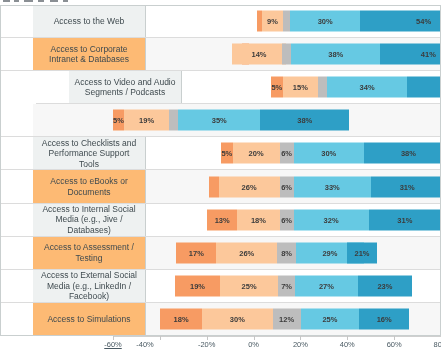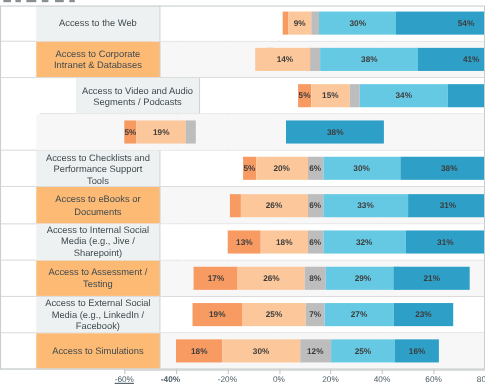--- a/index.html
+++ b/index.html
@@ -206,20 +206,23 @@
           <div class="bar-track">
             <div class="seg s0" style="left: 79.6571px; width: 11.7143px;">
               <span>5%</span>
             </div>
             <div class="seg s1" style="left: 91.3714px; width: 44.5143px;">
               <span>19%</span>
             </div>
             <div class="seg s2" style="left: 135.886px; width: 9.37143px;">
               <span></span>
             </div>
+            <div class="seg s3" style="left: 145.257px; width: 82px;">
+              <span>35%</span>
+            </div>
             <div class="seg s4" style="left: 227.257px; width: 89.0286px;">
               <span>38%</span>
             </div>
           </div>
         </div>
       </div>
       <div class="row" style="height: 33.1px;">
         <div class="label-cell">
           <div class="label-text">Access to Checklists and Performance Support Tools</div>
         </div>
@@ -262,21 +265,21 @@
               <span>33%</span>
             </div>
             <div class="seg s4" style="left: 224.914px; width: 72.6286px;">
               <span>31%</span>
             </div>
           </div>
         </div>
       </div>
       <div class="row" style="height: 33.1px;">
         <div class="label-cell">
-          <div class="label-text">Access to Internal Social Media (e.g., Jive / Sharepoint)</div>
+          <div class="label-text">Access to Internal Social Media (e.g., Jive / Databases)</div>
         </div>
         <div class="bar-cell">
           <div class="bar-track">
             <div class="seg s0" style="left: 60.9143px; width: 30.4571px;">
               <span>13%</span>
             </div>
             <div class="seg s1" style="left: 91.3714px; width: 42.1714px;">
               <span>18%</span>
             </div>
             <div class="seg s2" style="left: 133.543px; width: 14.0571px;">
@@ -302,21 +305,21 @@
             </div>
             <div class="seg s1" style="left: 70.2857px; width: 60.9143px;">
               <span>26%</span>
             </div>
             <div class="seg s2" style="left: 131.2px; width: 18.7429px;">
               <span>8%</span>
             </div>
             <div class="seg s3" style="left: 149.943px; width: 67.9429px;">
               <span>29%</span>
             </div>
-            <div class="seg s4" style="left: 212px; width: 69px;">
+            <div class="seg s4" style="left: 201px; width: 30px;">
               <span>21%</span>
             </div>
           </div>
         </div>
       </div>
       <div class="row" style="height: 33.1px;">
         <div class="label-cell">
           <div class="label-text">Access to External Social Media (e.g., LinkedIn / Facebook)</div>
         </div>
         <div class="bar-cell">
@@ -350,36 +353,36 @@
             </div>
             <div class="seg s1" style="left: 56.2286px; width: 70.2857px;">
               <span>30%</span>
             </div>
             <div class="seg s2" style="left: 126.514px; width: 28.1143px;">
               <span>12%</span>
             </div>
             <div class="seg s3" style="left: 154.629px; width: 58.5714px;">
               <span>25%</span>
             </div>
-            <div class="seg s4" style="left: 213.2px; width: 40px;">
+            <div class="seg s4" style="left: 213.2px; width: 50px;">
               <span>16%</span>
             </div>
           </div>
         </div>
       </div>
     </div>
 
   <div class="outer-border"></div>
 
   <div class="axis" id="axis">
     <div class="axis-baseline"></div>
   <div class="tick-mark" style="left: 0px;"></div>
       <div class="tick-label" style="left: 0px; text-decoration: underline;">-60%</div>
       <div class="tick-mark" style="left: 46.8571px;"></div>
-      <div class="tick-label" style="left: 42px; font-weight: bold;">-40%</div>
+      <div class="tick-label" style="left: 32px;">-40%</div>
       <div class="tick-mark" style="left: 93.7143px;"></div>
       <div class="tick-label" style="left: 93.7143px;">-20%</div>
       <div class="tick-mark" style="left: 140.571px;"></div>
       <div class="tick-label" style="left: 140.571px;">0%</div>
       <div class="tick-mark" style="left: 187.429px;"></div>
       <div class="tick-label" style="left: 187.429px;">20%</div>
       <div class="tick-mark" style="left: 234.286px;"></div>
       <div class="tick-label" style="left: 234.286px;">40%</div>
       <div class="tick-mark" style="left: 281.143px;"></div>
       <div class="tick-label" style="left: 281.143px;">60%</div>

